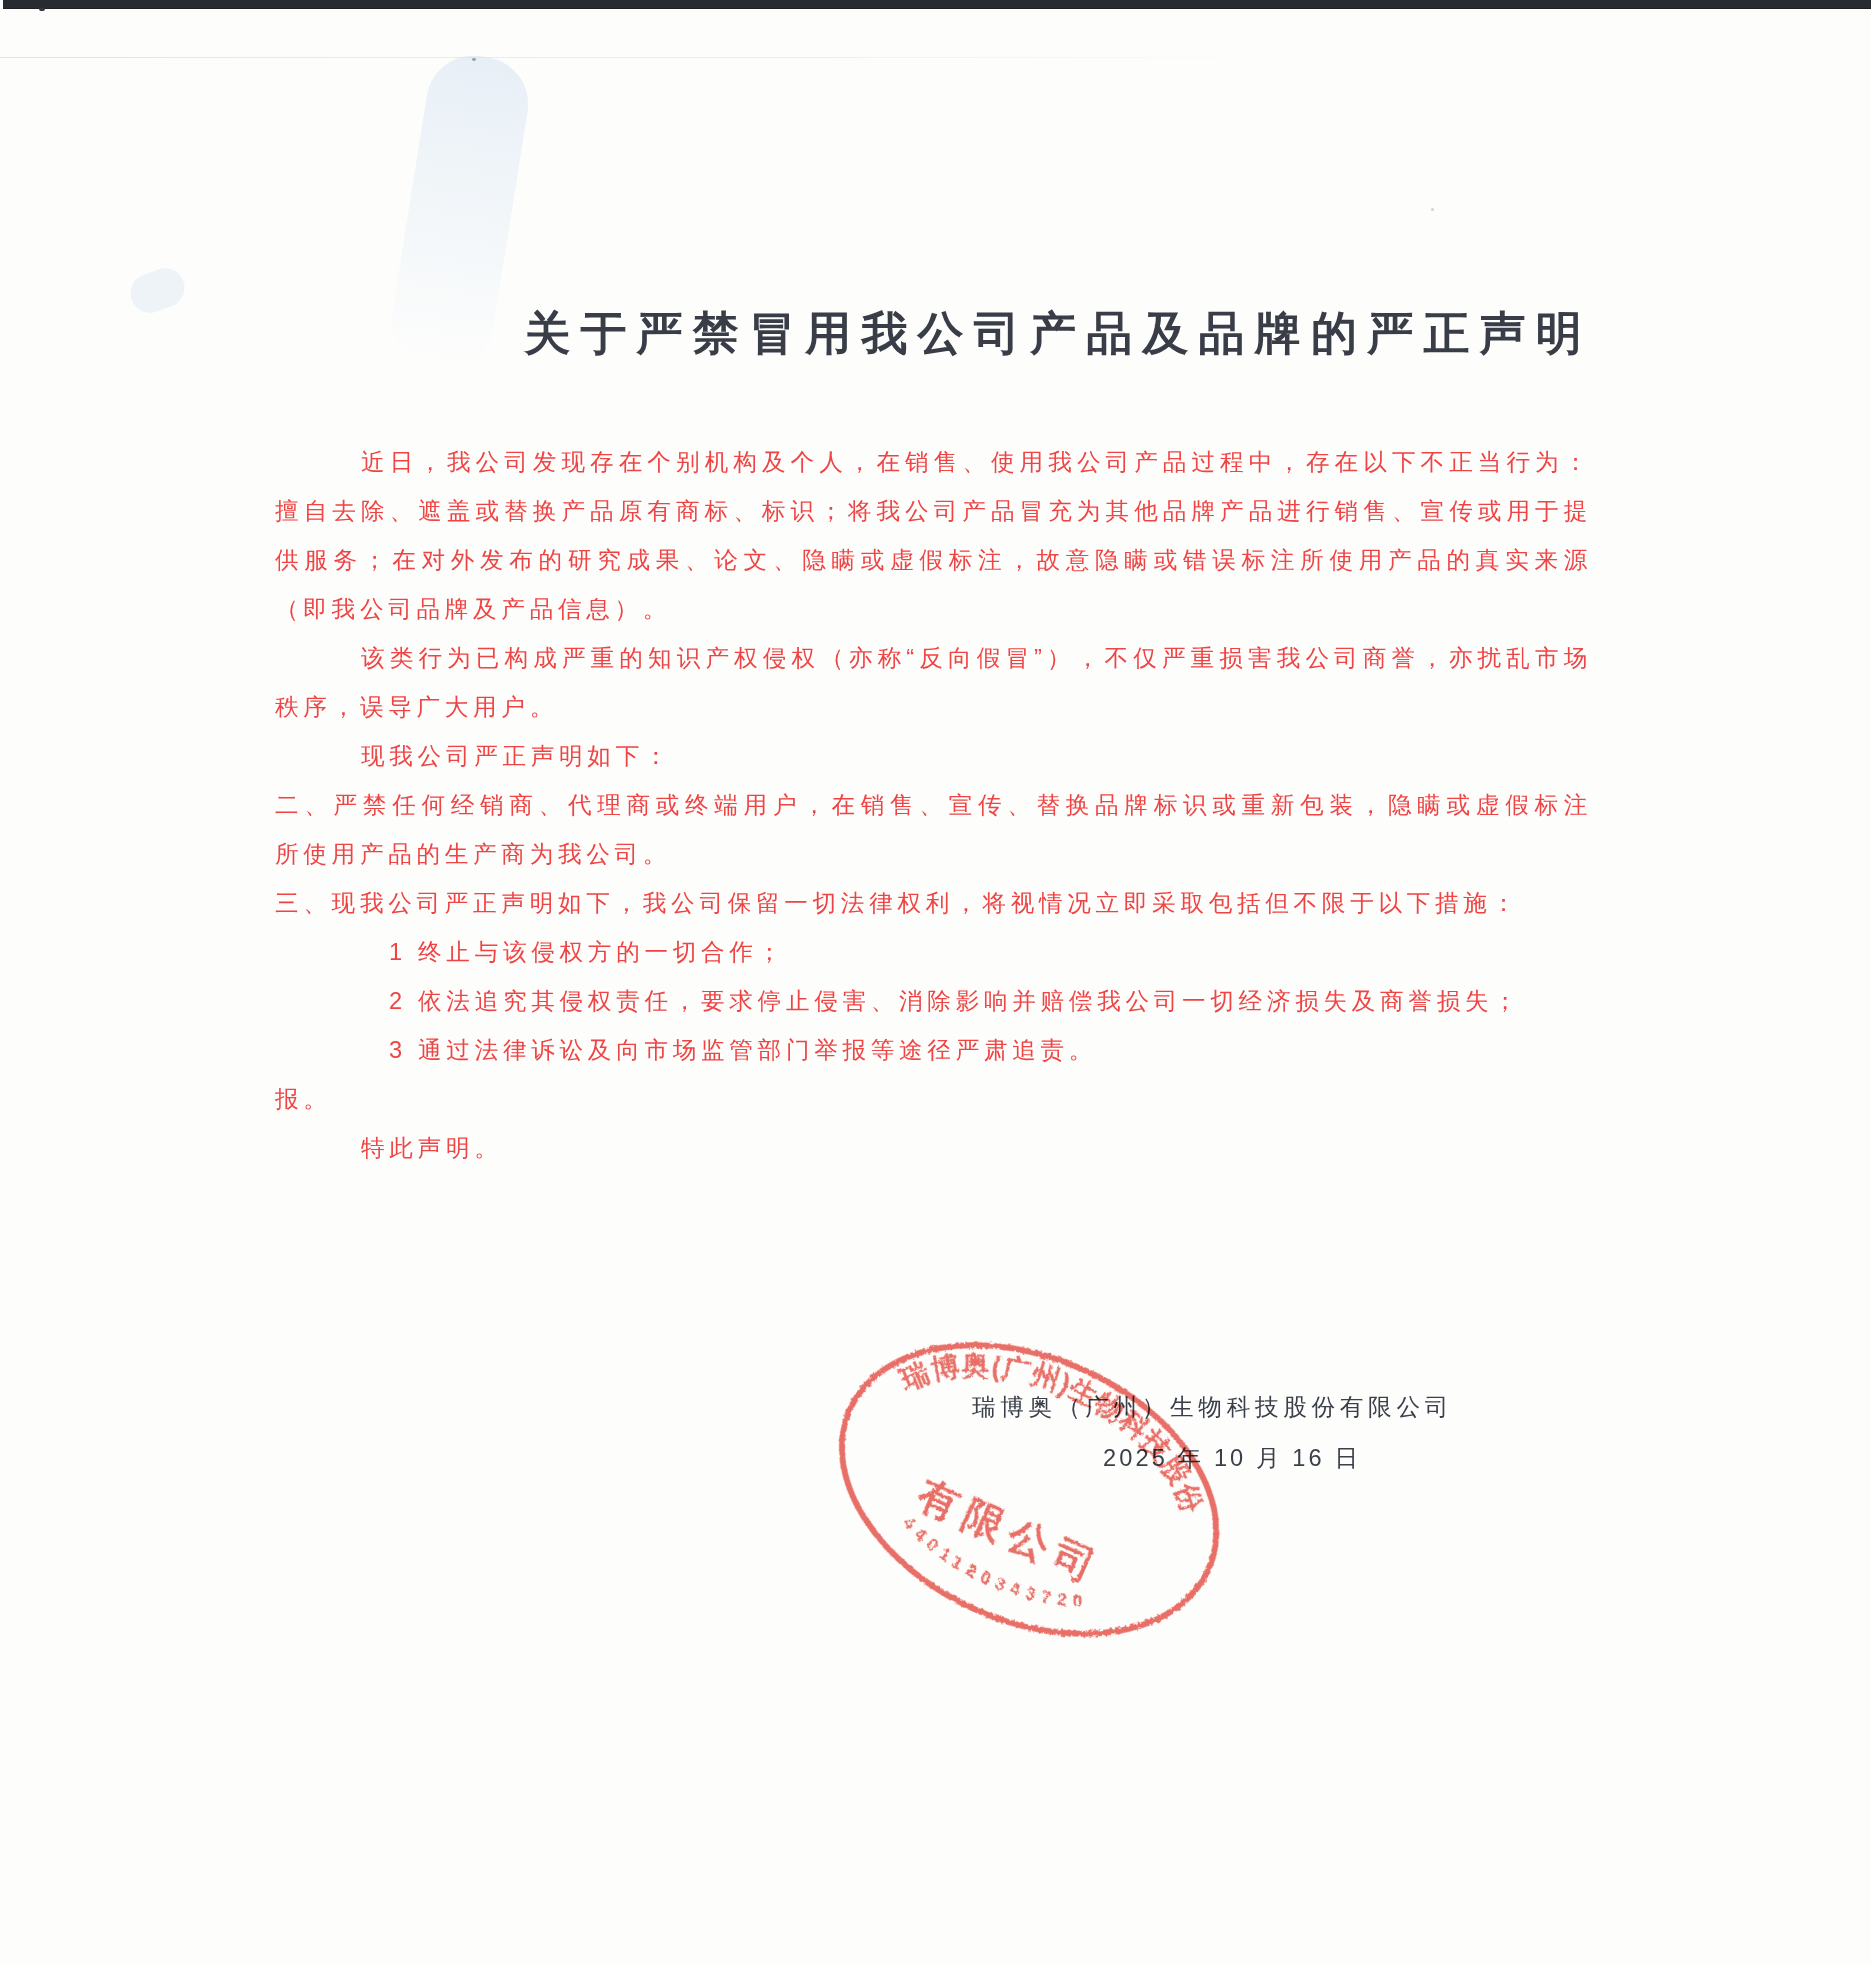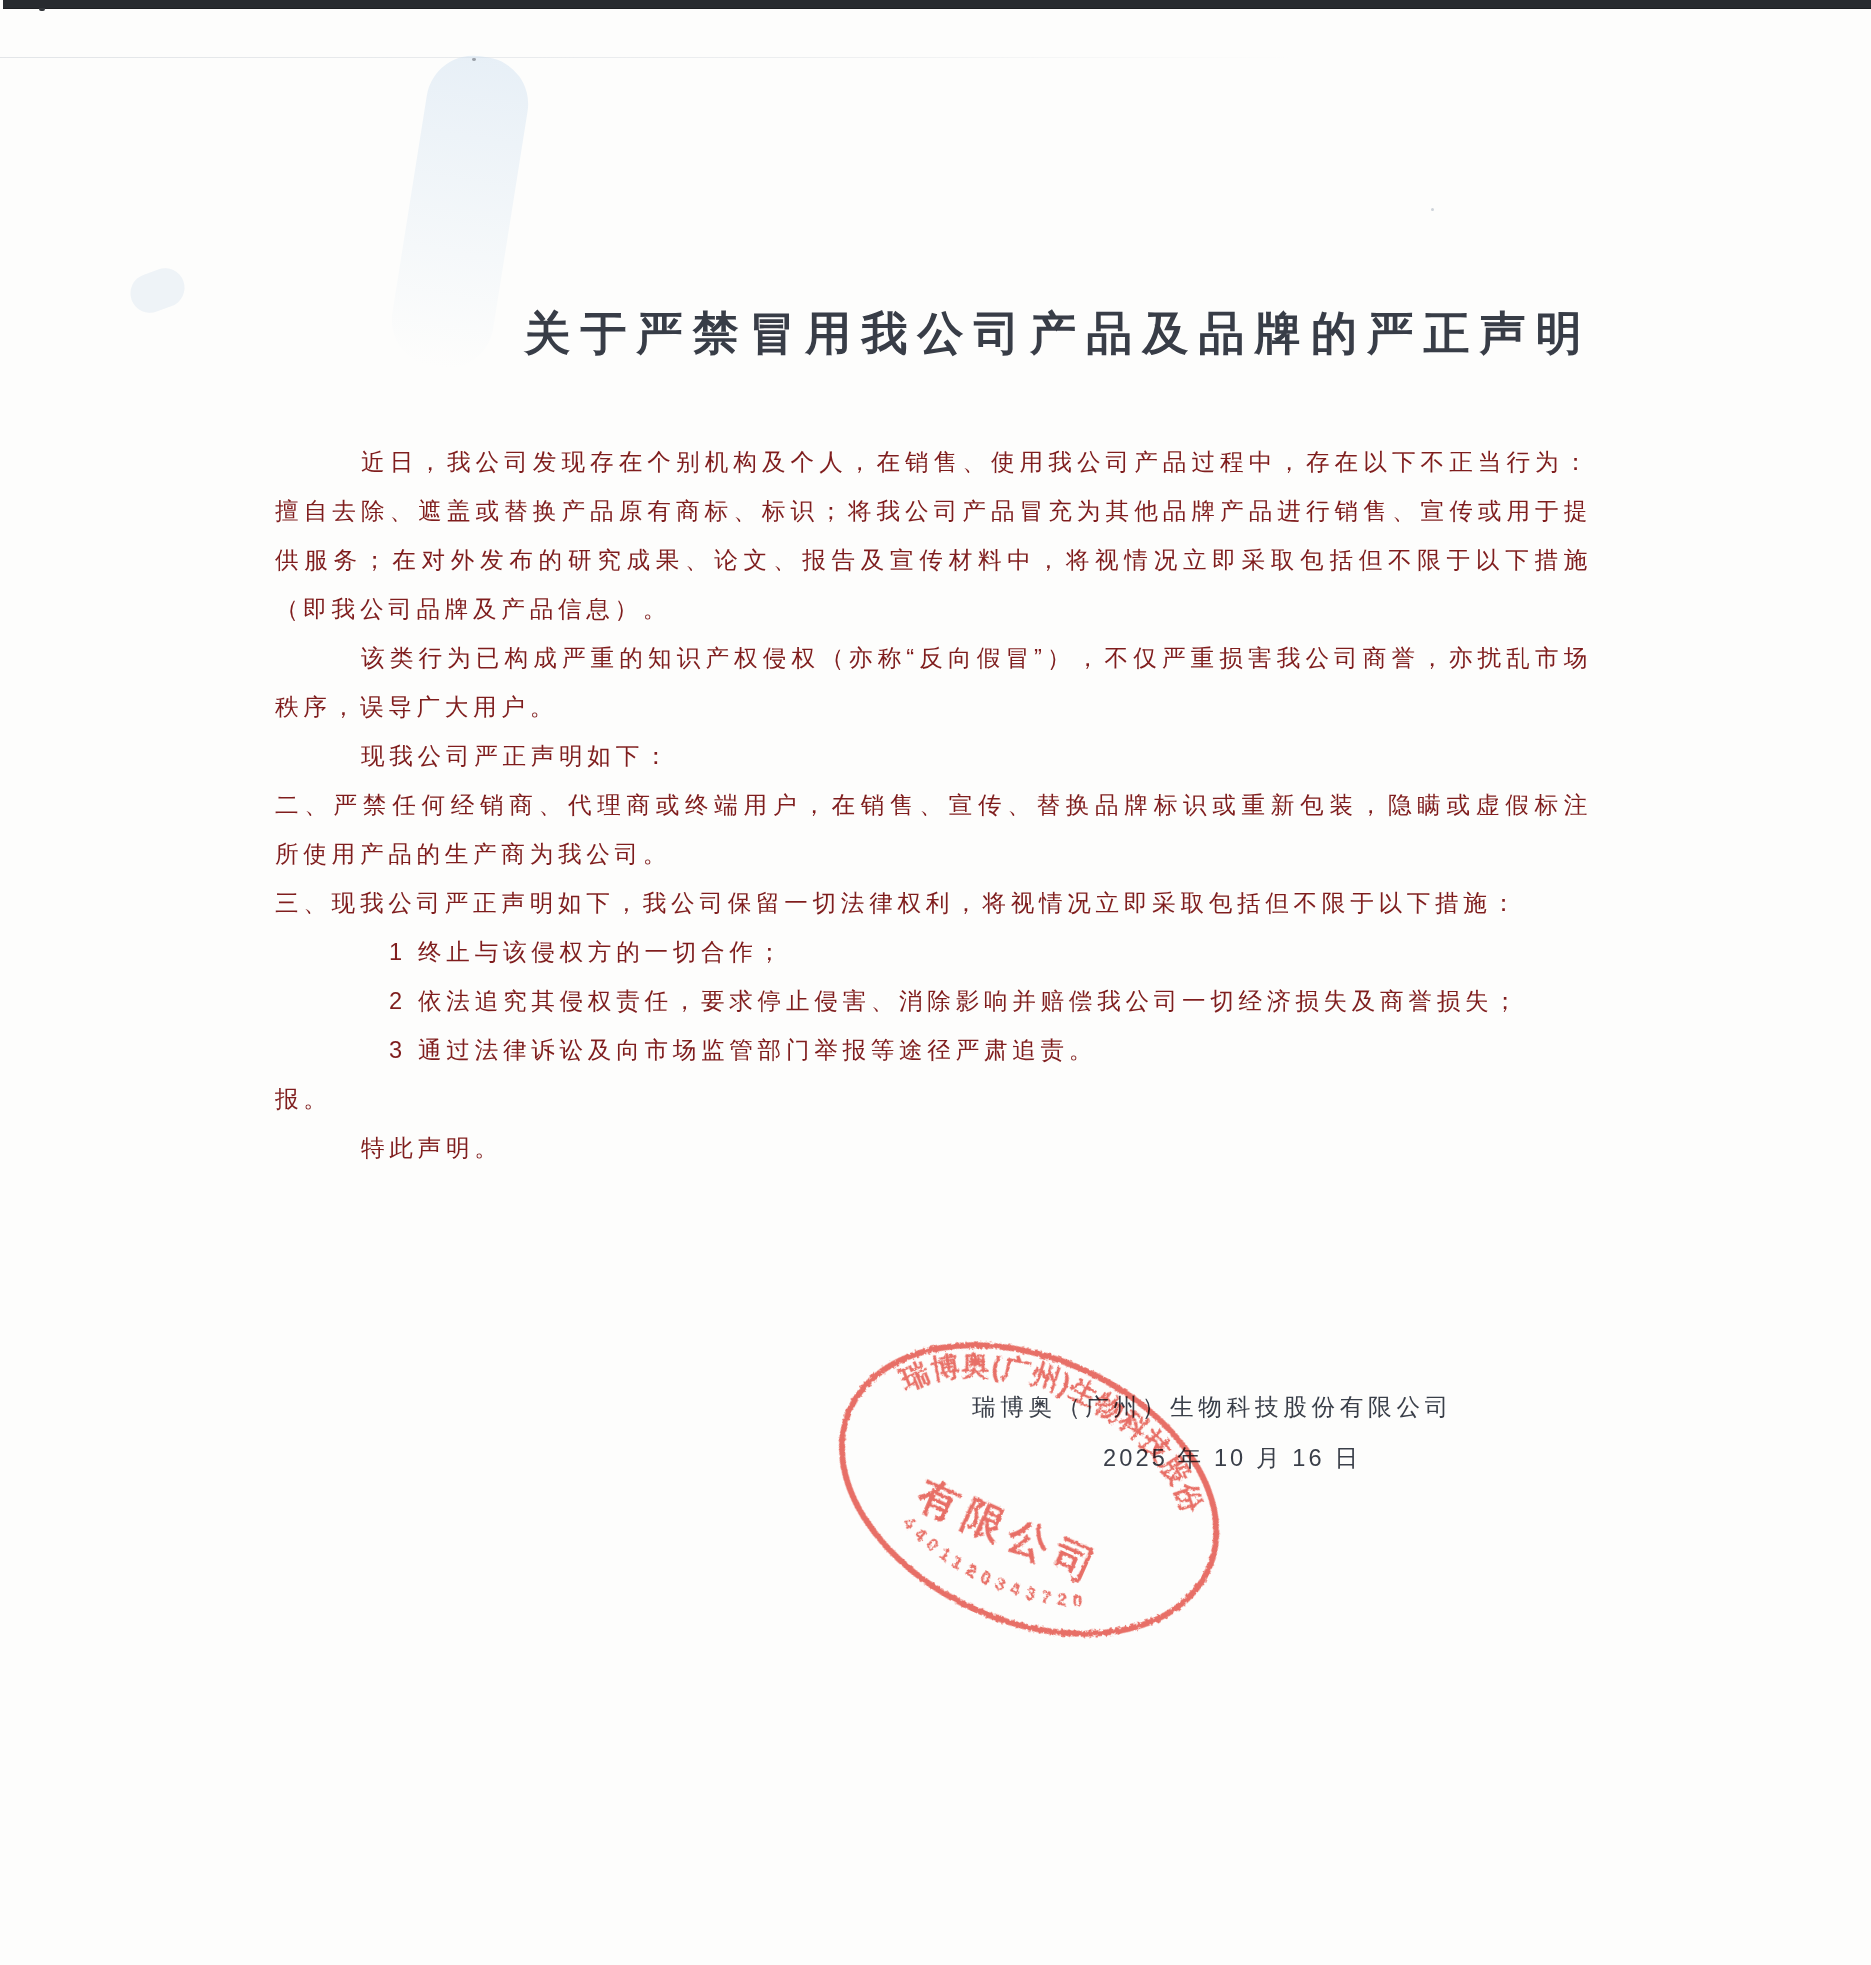--- a/index.html
+++ b/index.html
@@ -43,21 +43,21 @@
 
   .doc-title{
     position:absolute;left:275px;top:303px;width:1317px;
     text-align:right;
     font-size:46px;font-weight:600;letter-spacing:10.2px;
     color:#383d47;white-space:nowrap;
   }
   .body-block{
     position:absolute;left:275px;top:438px;width:1317px;
     font-size:23.6px;letter-spacing:4.7px;line-height:49px;
-    color:#7f1d1d;
+    color:#ef4444;
   }
   .bline{height:49px;white-space:nowrap;}
   .bline.j{white-space:normal;text-align:justify;text-align-last:justify;overflow:hidden;}
   .bline.ind{padding-left:86px;}
   .bline.ind.j{padding-left:0;text-indent:86px;}
   .bline.item{padding-left:114px;}
 
   .sig-company{
     position:absolute;left:972px;top:1391px;
     font-size:23.6px;letter-spacing:4.7px;white-space:nowrap;color:#3a3f49;
@@ -83,21 +83,21 @@
   <div class="streak-b"></div>
 
   <div class="speck s1"></div>
   <div class="speck s2"></div>
 
   <div class="doc-title"><span>关于严禁冒用我公司产品及品牌的严正声明</span></div>
 
   <div class="body-block">
     <div class="bline ind j">近日，我公司发现存在个别机构及个人，在销售、使用我公司产品过程中，存在以下不正当行为：</div>
     <div class="bline j">擅自去除、遮盖或替换产品原有商标、标识；将我公司产品冒充为其他品牌产品进行销售、宣传或用于提</div>
-    <div class="bline j">供服务；在对外发布的研究成果、论文、报告及宣传材料中，将视情况立即采取包括但不限于以下措施</div>
+    <div class="bline j">供服务；在对外发布的研究成果、论文、隐瞒或虚假标注，故意隐瞒或错误标注所使用产品的真实来源</div>
     <div class="bline">（即我公司品牌及产品信息）。</div>
     <div class="bline ind j">该类行为已构成严重的知识产权侵权（亦称“反向假冒”），不仅严重损害我公司商誉，亦扰乱市场</div>
     <div class="bline">秩序，误导广大用户。</div>
     <div class="bline ind">现我公司严正声明如下：</div>
     <div class="bline j">二、严禁任何经销商、代理商或终端用户，在销售、宣传、替换品牌标识或重新包装，隐瞒或虚假标注</div>
     <div class="bline">所使用产品的生产商为我公司。</div>
     <div class="bline">三、现我公司严正声明如下，我公司保留一切法律权利，将视情况立即采取包括但不限于以下措施：</div>
     <div class="bline item">1 终止与该侵权方的一切合作；</div>
     <div class="bline item">2 依法追究其侵权责任，要求停止侵害、消除影响并赔偿我公司一切经济损失及商誉损失；</div>
     <div class="bline item">3 通过法律诉讼及向市场监管部门举报等途径严肃追责。</div>

